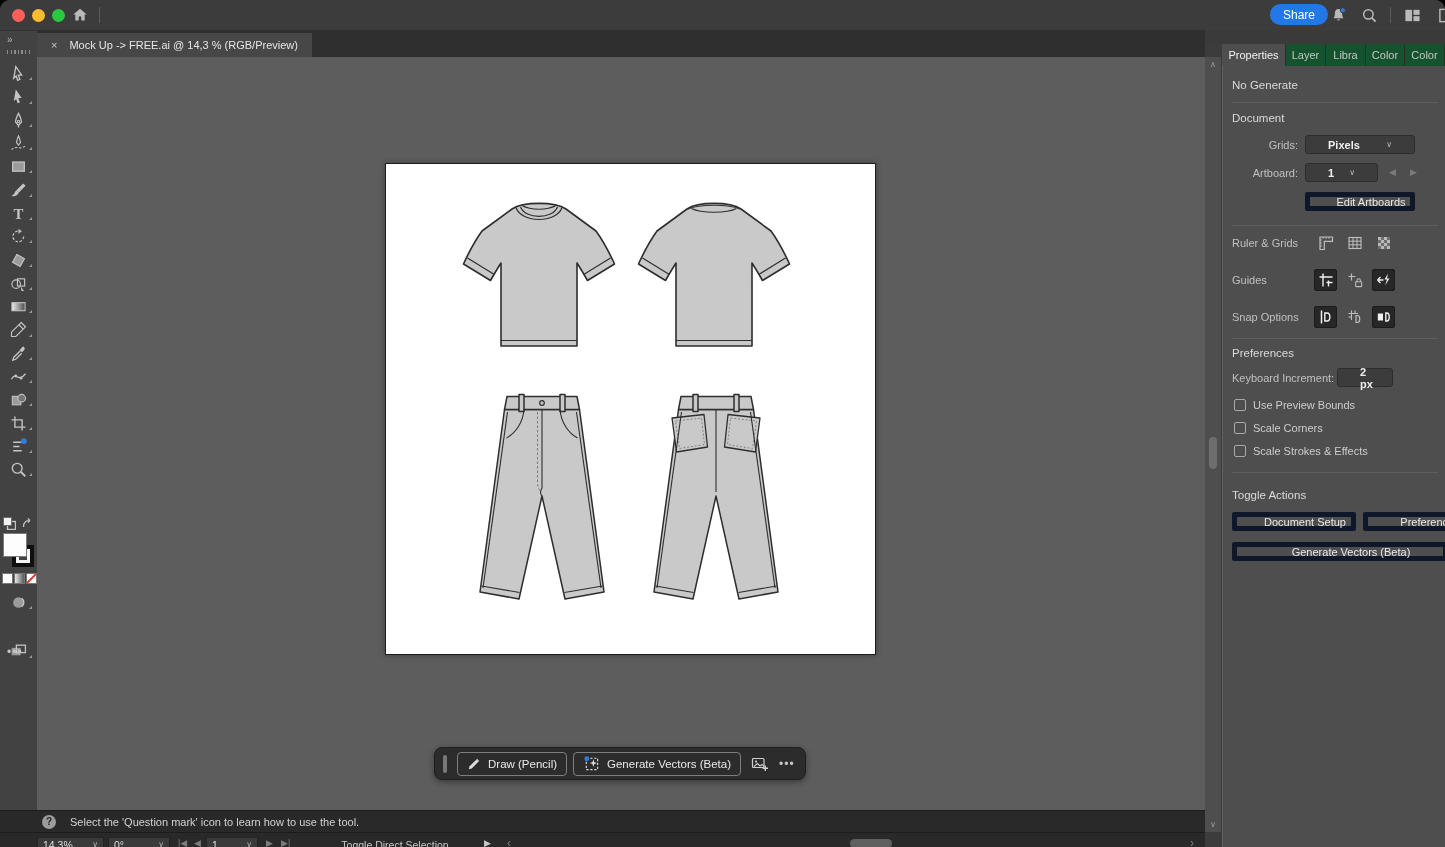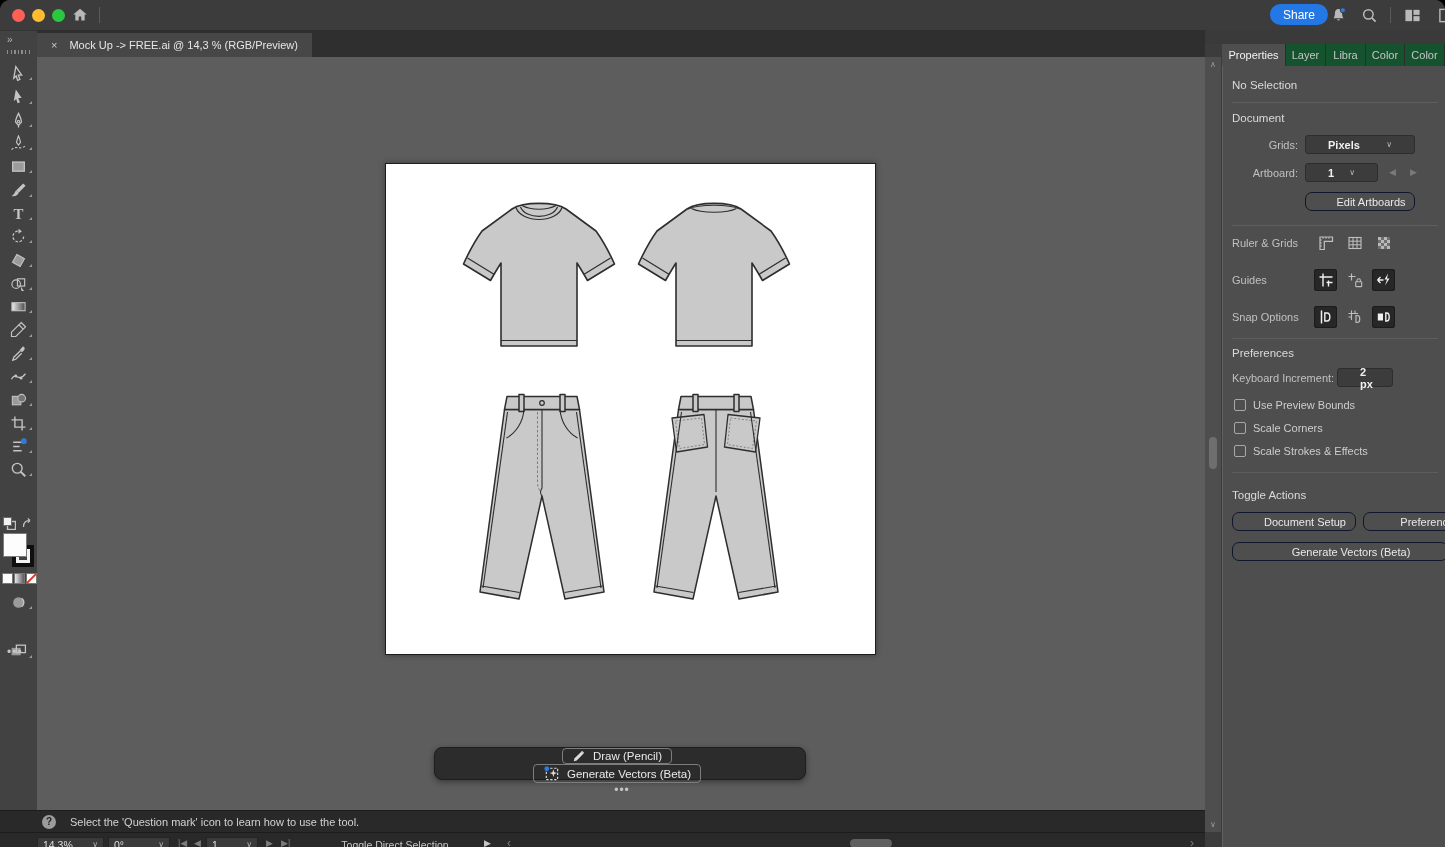--- a/index.html
+++ b/index.html
@@ -39,21 +39,21 @@
 
   
   #canvas { left:37px; top:57px; width:1168px; height:753px; background:#5d5d5d; }
   #artboard { left:348px; top:106px; width:491px; height:492px; background:#fff;
     border:1px solid #1d1d1d; box-shadow:0 0 6px rgba(0,0,0,.35); }
   .garment { position:absolute; }
 
   
   #taskbar { left:397px; top:690px; width:372px; height:33px; background:#2c2c2c;
     border:1px solid #1e1e1e; border-radius:8px; box-shadow:0 2px 6px rgba(0,0,0,.4);
-    display:flex; align-items:center;flex-direction:column; }
+    display:flex; align-items:center; }
   #taskbar .handle { width:4px; height:18px; border-radius:2px; background:#787878; margin:0 10px 0 8px; }
   .task-btn { height:24px; border:1px solid #7d7d7d; border-radius:4px; display:flex; align-items:center;
     padding:0 9px; color:#e9e9e9; font-size:11.5px; margin-right:6px; background:transparent; }
   .task-btn svg { margin-right:7px; }
 
   
   #vscroll { left:1205px; top:57px; width:16px; height:775px; background:#4e4e4e; }
   #vscroll .arr { width:16px; text-align:center; color:#9d9d9d; font-size:8px; position:absolute; }
   #vthumb { position:absolute; left:4px; top:380px; width:8px; height:32px; border-radius:4px; background:#6e6e6e; }
 
@@ -80,21 +80,21 @@
     color:#c5c5c5; font-size:11px; background:#14532d; border-right:1px solid #2c2c2c; white-space:nowrap; overflow:hidden; }
   .ptab.active { background:#4e4e4e; color:#f2f2f2; font-weight:normal; }
   #panel { left:1222px; top:66px; width:223px; height:781px; background:#4e4e4e; border-left:1px solid #616161; }
   .ptitle { position:absolute; left:9px; color:#dadada; font-size:11.5px; }
   .plabel { position:absolute; color:#c0c0c0; font-size:11px; }
   .pdivider { position:absolute; left:9px; width:206px; height:1px; background:#5e5e5e; }
   .pdd { position:absolute; height:19px; background:#3c3c3c; border:1px solid #2d2d2d; border-radius:3px;
     display:flex; align-items:center; justify-content:space-between; padding:0 22px; color:#f0f0f0;
     font-size:11px; font-weight:bold; }
   .pdd .chev { color:#b8b8b8; font-size:8px; font-weight:normal; }
-  .pbtn { position:absolute; height:19px; border:1px solid #0f172a; border-radius:7px; color:#e9e9e9;
+  .pbtn { position:absolute; height:19px; border:5px solid #0f172a; border-radius:2px; color:#e9e9e9;
     font-size:11px; display:flex; align-items:center; justify-content:center; background:transparent;padding-left:22px; }
   .picon { position:absolute; width:23px; height:22px; border-radius:3px; display:flex; align-items:center; justify-content:center; }
   .picon.active { background:#272727; box-shadow:inset 0 0 0 1px #1b1b1b; }
   .picon svg { width:16px; height:16px; }
   .cbrow { position:absolute; left:11px; display:flex; align-items:center; }
   .cbox { width:12px; height:12px; border:1px solid #a8a8a8; border-radius:2px; background:transparent; margin-right:7px; }
   .cblabel { color:#cdcdcd; font-size:11px; }
   .padd-arrow { position:absolute; color:#7b7b7b; font-size:9px; }
 </style>
 </head>
@@ -448,21 +448,21 @@
 
   <div id="panel-tabs" class="abs">
     <div class="ptab active" style="width:64px">Properties</div>
     <div class="ptab" style="width:40px">Layer</div>
     <div class="ptab" style="width:40px">Libra</div>
     <div class="ptab" style="width:39px">Color</div>
     <div class="ptab" style="width:40px">Color</div>
   </div>
 
   <div id="panel" class="abs">
-    <div class="ptitle" style="top:13px">No Selection</div>
+    <div class="ptitle" style="top:13px">No Generate</div>
     <div class="pdivider" style="top:36px"></div>
 
     <div class="ptitle" style="top:46px">Document</div>
 
     <div class="plabel" style="top:73px;left:9px;width:66px;text-align:right">Grids:</div>
     <div class="pdd" style="top:69px;left:82px;width:110px">
       <span>Pixels</span>
       <span class="chev">∨</span>
     </div>
 

